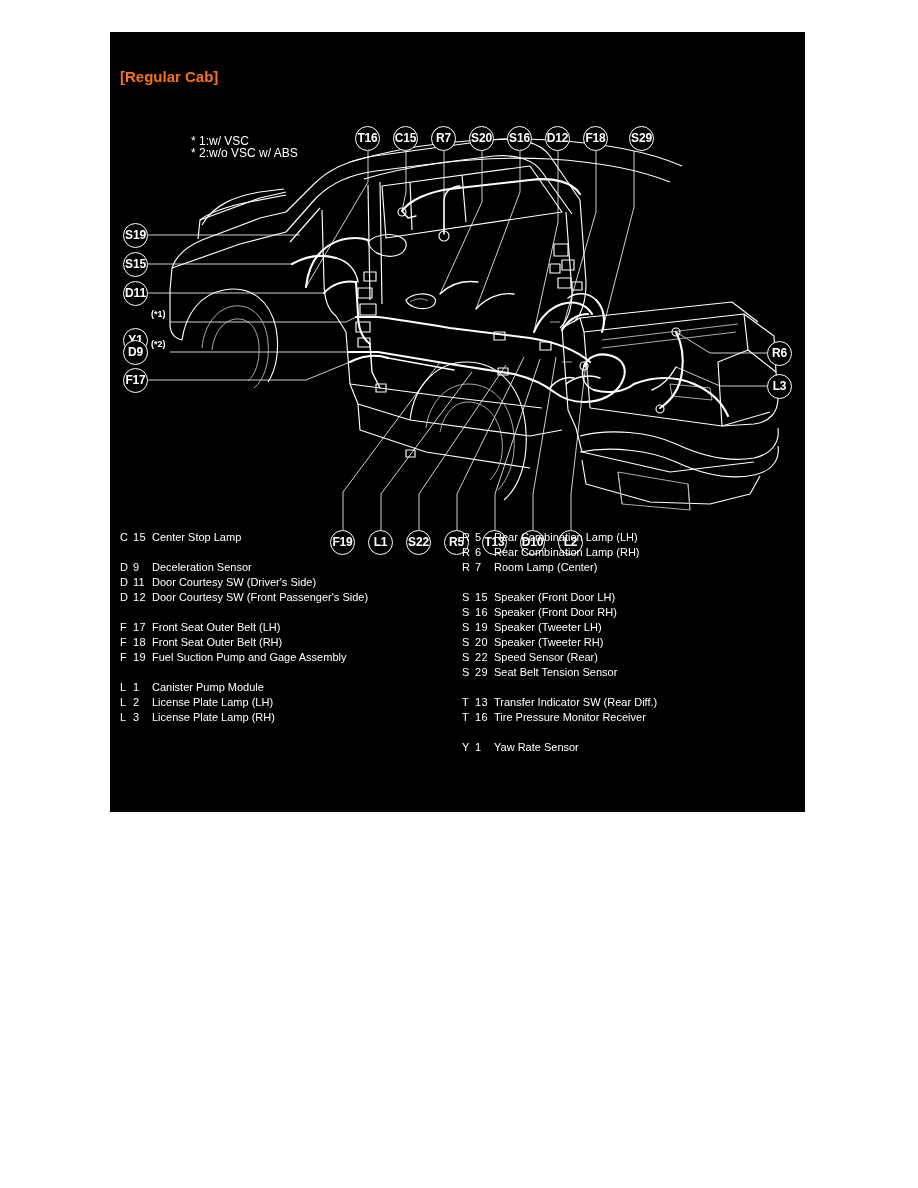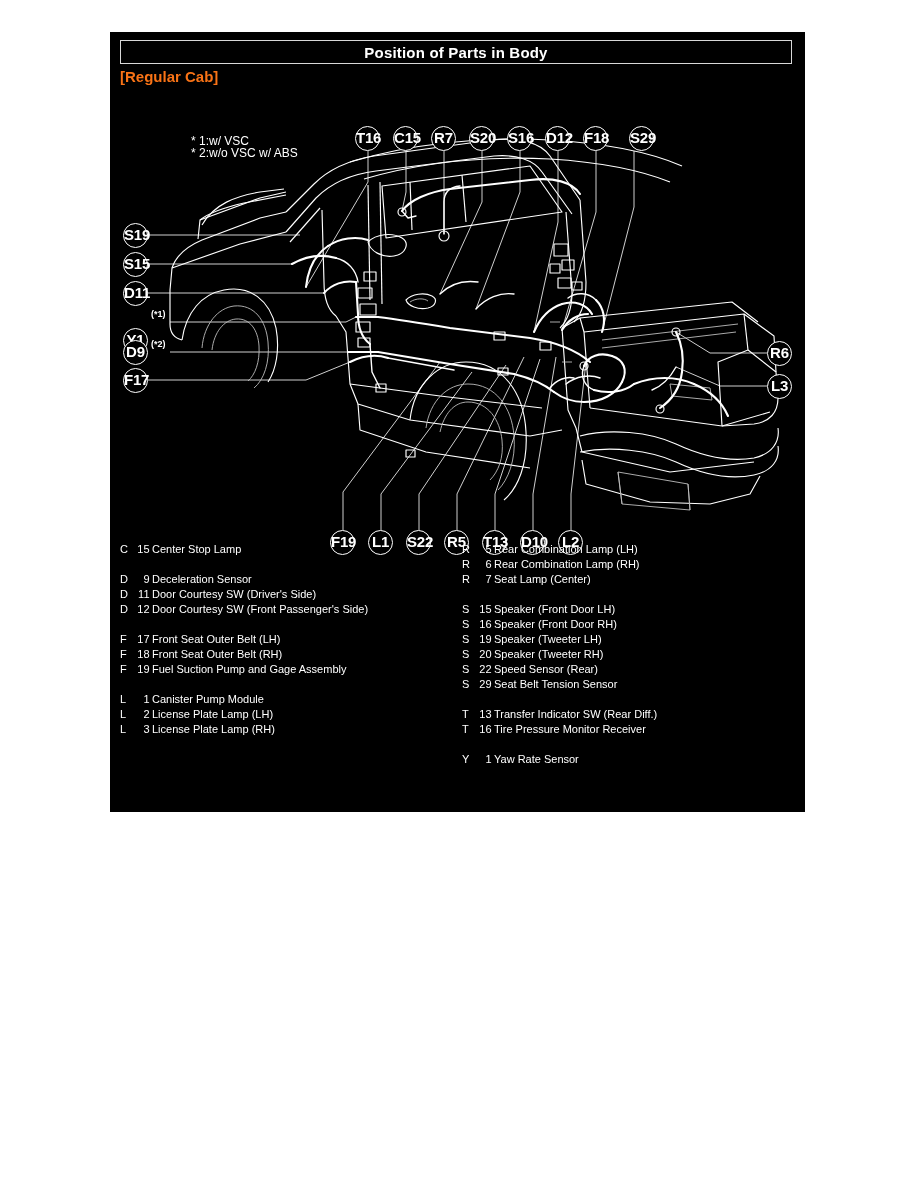--- a/index.html
+++ b/index.html
@@ -52,50 +52,47 @@
   #legend-left{left:10px;width:330px;}
   #legend-right{left:352px;width:340px;}
   .lg-row{height:15px;line-height:15px;white-space:nowrap;}
   .lg-gap{height:15px;}
   .lg-code{
     display:inline-block;width:32px;
     font-family:"Liberation Sans","DejaVu Sans",sans-serif;
     letter-spacing:.3px;
   }
   .lg-code .ltr{display:inline-block;width:13px;}
-  .lg-code .num{display:inline-block;width:17px;text-align:right;margin-top:12px;}
+  .lg-code .num{display:inline-block;width:17px;}
   .lg-desc{display:inline-block;}
 
   
   .callout{
     position:absolute;width:25px;height:25px;border-radius:50%;
     border:1.6px solid #ffffff;background:#000000;
     box-sizing:border-box;
-    color:#ffffff;font-size:15px;font-weight:bold;
+    color:#ffffff;font-size:12px;font-weight:bold;
     line-height:22px;text-align:center;letter-spacing:-.2px;
   }
   .cnote{
     position:absolute;color:#ffffff;font-size:9px;font-weight:bold;
   }
   svg{display:block;}
   .ln{stroke:#cfcfcf;stroke-width:1;fill:none;}
   .wire{stroke:#ffffff;stroke-width:2.1;fill:none;stroke-linecap:round;stroke-linejoin:round;}
   .wire2{stroke:#ffffff;stroke-width:1.4;fill:none;stroke-linecap:round;stroke-linejoin:round;}
   .body-ln{stroke:#ffffff;stroke-width:1.15;fill:none;stroke-linejoin:round;}
   .body-ln-d{stroke:#bdbdbd;stroke-width:.9;fill:none;}
 </style>
 </head>
 <body>
 
 <div id="page">
   <div id="panel">
 
-    <div id="title-box">
-      <div id="title-text">Position of Parts in Body</div>
-    </div>
     <div id="subtitle">[Regular Cab]</div>
     <div id="notes">* 1:w/ VSC
 * 2:w/o VSC w/ ABS</div>
 
     <svg id="art" viewBox="0 0 695 780" width="695" height="780">
 
       <g>
         <path class="ln" d="M258,119 L258,150 L196,255"></path>
         <path class="ln" d="M296,119 L296,160 L292,179"></path>
         <path class="ln" d="M334,119 L334,202"></path>
@@ -359,21 +356,21 @@
           <div class="lg-row"><span class="lg-code"><span class="ltr">F</span><span class="num">18</span></span><span class="lg-desc">Front Seat Outer Belt (RH)</span></div>
           <div class="lg-row"><span class="lg-code"><span class="ltr">F</span><span class="num">19</span></span><span class="lg-desc">Fuel Suction Pump and Gage Assembly</span></div>
           <div class="lg-gap"></div>
           <div class="lg-row"><span class="lg-code"><span class="ltr">L</span><span class="num">1</span></span><span class="lg-desc">Canister Pump Module</span></div>
           <div class="lg-row"><span class="lg-code"><span class="ltr">L</span><span class="num">2</span></span><span class="lg-desc">License Plate Lamp (LH)</span></div>
           <div class="lg-row"><span class="lg-code"><span class="ltr">L</span><span class="num">3</span></span><span class="lg-desc">License Plate Lamp (RH)</span></div>
         </div>
       <div class="legend-col" id="legend-right">
           <div class="lg-row"><span class="lg-code"><span class="ltr">R</span><span class="num">5</span></span><span class="lg-desc">Rear Combination Lamp (LH)</span></div>
           <div class="lg-row"><span class="lg-code"><span class="ltr">R</span><span class="num">6</span></span><span class="lg-desc">Rear Combination Lamp (RH)</span></div>
-          <div class="lg-row"><span class="lg-code"><span class="ltr">R</span><span class="num">7</span></span><span class="lg-desc">Seat Lamp (Center)</span></div>
+          <div class="lg-row"><span class="lg-code"><span class="ltr">R</span><span class="num">7</span></span><span class="lg-desc">Room Lamp (Center)</span></div>
           <div class="lg-gap"></div>
           <div class="lg-row"><span class="lg-code"><span class="ltr">S</span><span class="num">15</span></span><span class="lg-desc">Speaker (Front Door LH)</span></div>
           <div class="lg-row"><span class="lg-code"><span class="ltr">S</span><span class="num">16</span></span><span class="lg-desc">Speaker (Front Door RH)</span></div>
           <div class="lg-row"><span class="lg-code"><span class="ltr">S</span><span class="num">19</span></span><span class="lg-desc">Speaker (Tweeter LH)</span></div>
           <div class="lg-row"><span class="lg-code"><span class="ltr">S</span><span class="num">20</span></span><span class="lg-desc">Speaker (Tweeter RH)</span></div>
           <div class="lg-row"><span class="lg-code"><span class="ltr">S</span><span class="num">22</span></span><span class="lg-desc">Speed Sensor (Rear)</span></div>
           <div class="lg-row"><span class="lg-code"><span class="ltr">S</span><span class="num">29</span></span><span class="lg-desc">Seat Belt Tension Sensor</span></div>
           <div class="lg-gap"></div>
           <div class="lg-row"><span class="lg-code"><span class="ltr">T</span><span class="num">13</span></span><span class="lg-desc">Transfer Indicator SW (Rear Diff.)</span></div>
           <div class="lg-row"><span class="lg-code"><span class="ltr">T</span><span class="num">16</span></span><span class="lg-desc">Tire Pressure Monitor Receiver</span></div>

